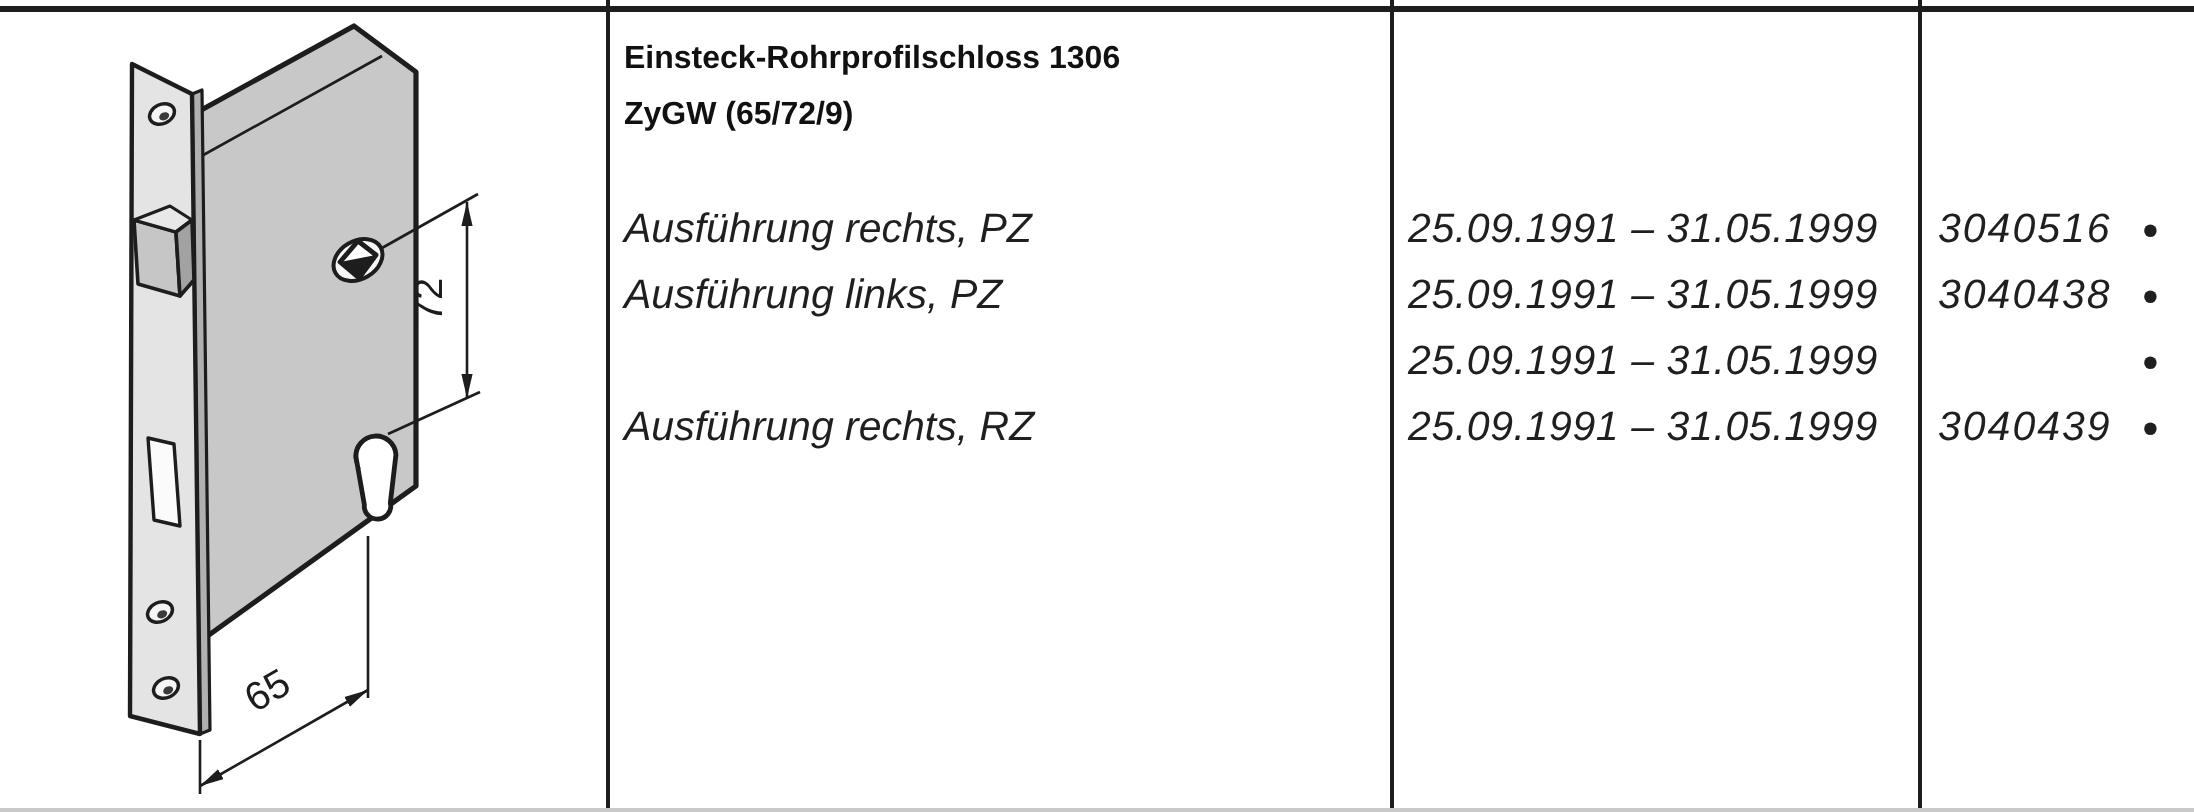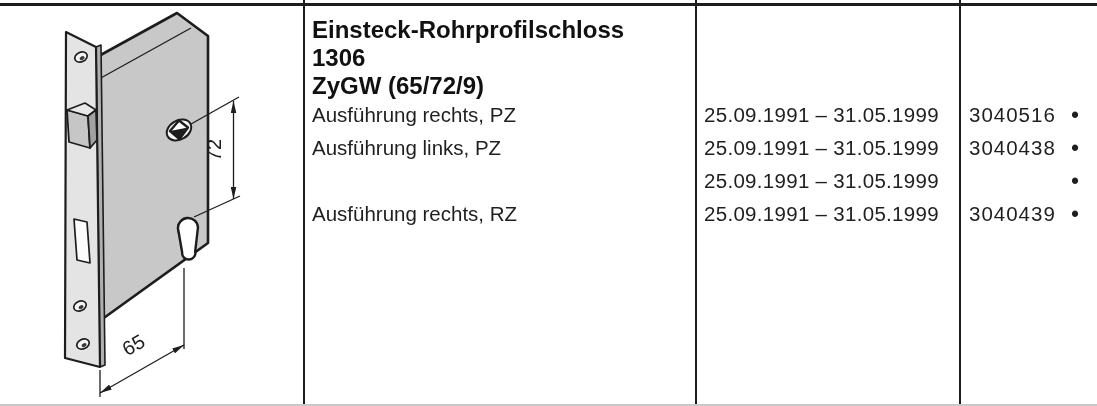--- a/index.html
+++ b/index.html
@@ -9,23 +9,23 @@
   }
   .rule-top{position:absolute;left:0;top:3px;width:1097px;height:3px;background:#1d1d1d;}
   .rule-bottom{position:absolute;left:0;bottom:0;width:1097px;height:2px;background:#c9c9c9;}
   .vrule{position:absolute;top:0;width:2px;height:406px;background:#1d1d1d;}
   .vrule.v1{left:303px;}
   .vrule.v2{left:695px;}
   .vrule.v3{left:959px;}
   .drawing{position:absolute;left:0;top:0;width:304px;height:406px;}
   .title{
     position:absolute;left:312px;top:16px;width:370px;
-    font-size:24px;font-weight:bold;line-height:28px;color:#111;
+    font-size:16px;font-weight:bold;line-height:28px;color:#111;
   }
-  .cell{position:absolute;font-size:20.5px;line-height:24px;white-space:nowrap;color:#1f1f1f;}
+  .cell{position:absolute;font-size:20.5px;line-height:24px;white-space:nowrap;color:#1f1f1f;font-style:italic;}
   .variant{left:312px;}
   .period{left:704px;letter-spacing:0.3px;}
   .article{left:969px;letter-spacing:1px;}
   .bullet{left:1071px;font-size:23px;line-height:24px;}
   .r1{top:103px;} .r2{top:136px;} .r3{top:169px;} .r4{top:202px;}
   svg text{font-family:"Liberation Sans","DejaVu Sans",sans-serif;fill:#1d1d1d;}
 </style>
 </head>
 <body>
 

